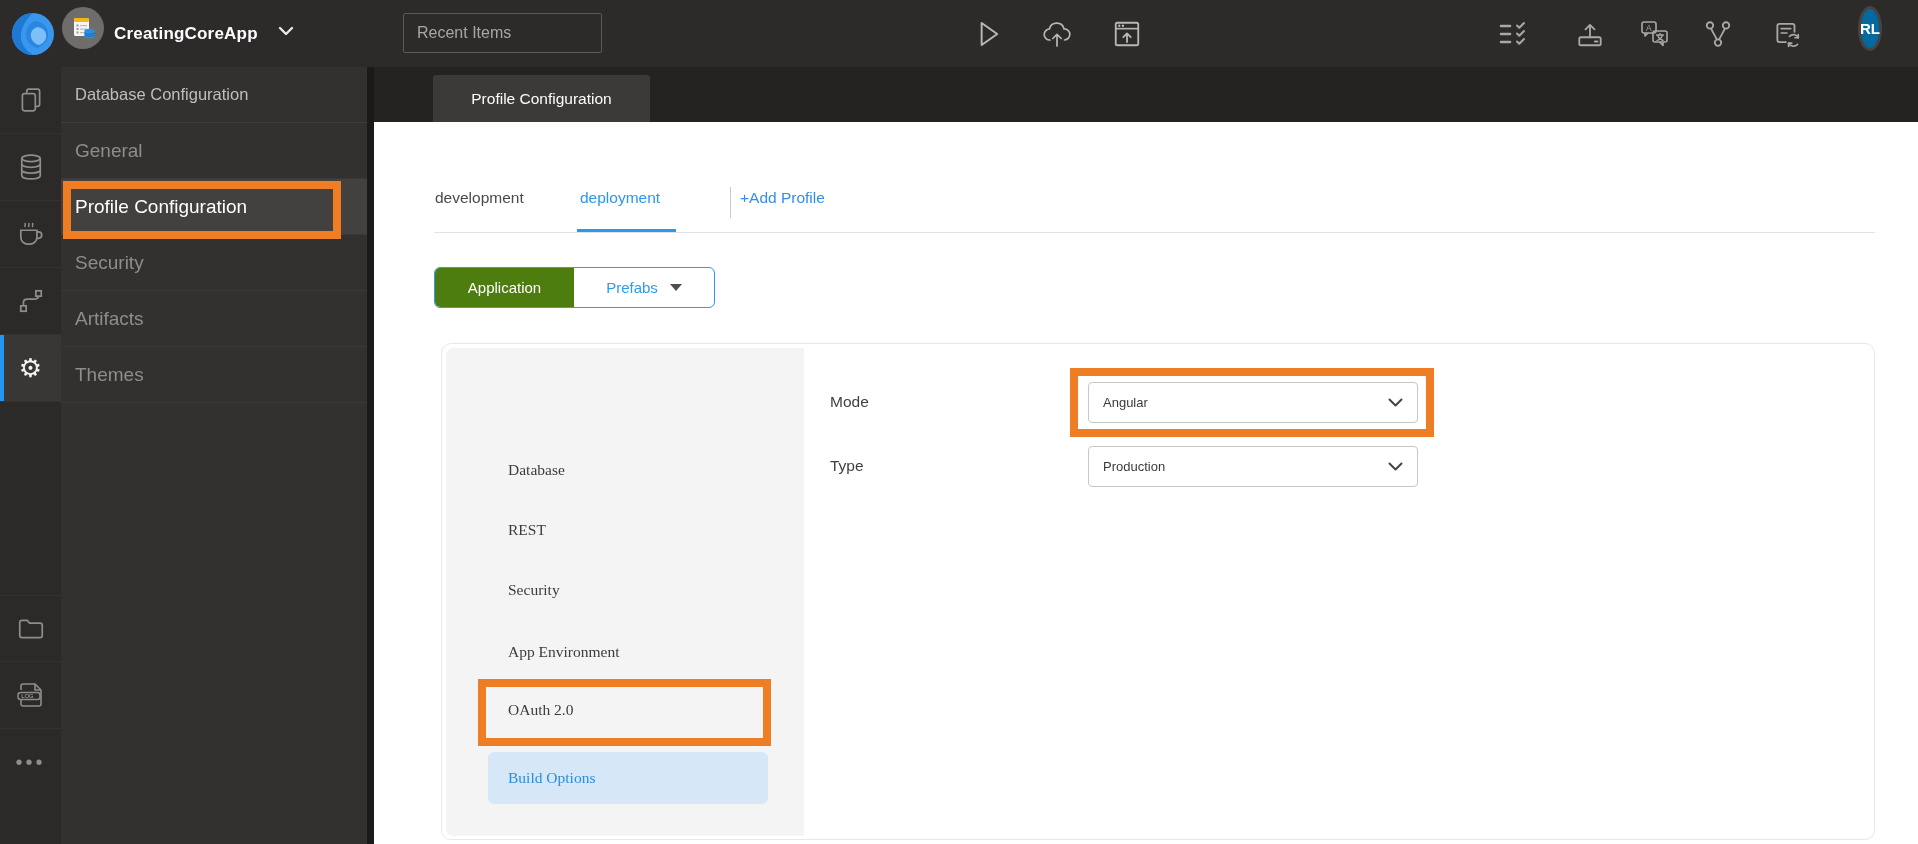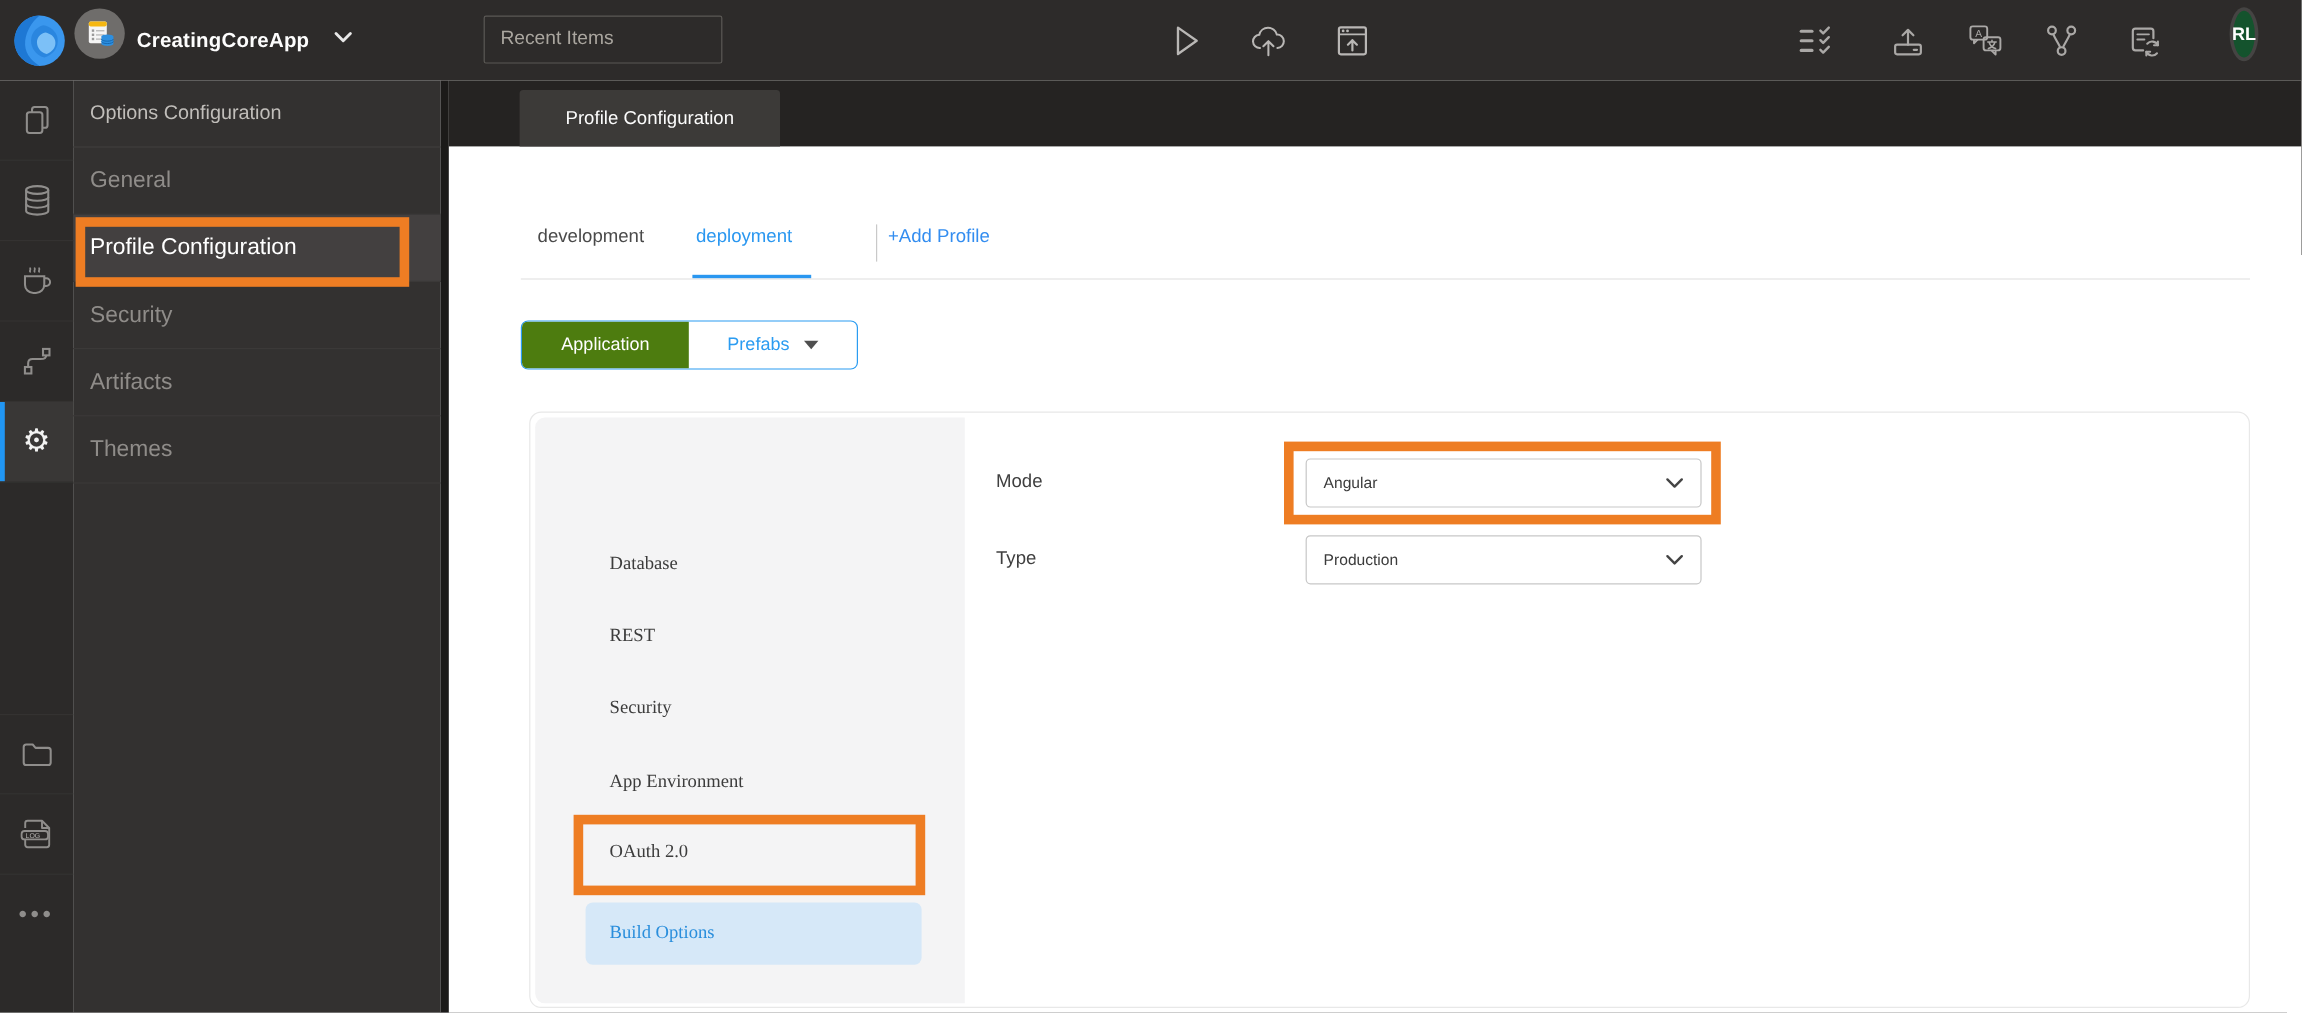--- a/index.html
+++ b/index.html
@@ -14,21 +14,21 @@
              background:#6f6d6b; display:flex; align-items:center; justify-content:center; }
   .appname { position:absolute; left:114px; top:0; height:67px; display:flex; align-items:center;
              color:#fdfdfd; font-size:17px; font-weight:bold; letter-spacing:.2px; }
   .switch-caret { position:absolute; left:278px; top:26px; }
   .recent { position:absolute; left:403px; top:13px; width:199px; height:40px; background:transparent;
             border:1px solid #5b5955; border-radius:2px; color:#aaa69f; font-size:16px; padding:0 13px;
             font-family:"Liberation Sans", sans-serif; outline:none; }
   .recent::placeholder { color:#aaa69f; opacity:1; }
   .tico { position:absolute; top:0; height:67px; width:44px; display:flex; align-items:center; justify-content:center; cursor:pointer; }
   .avatar { position:absolute; left:1861px; top:9px; width:18px; height:39px; border-radius:50%;
-            background:#14532d; color:#fff; font-size:15px; font-weight:bold;
+            background:#0369a1; color:#fff; font-size:15px; font-weight:bold;
             display:flex; align-items:center; justify-content:center; box-shadow:0 0 0 3px #454443; }
 
   
   .rail { position:absolute; left:0; top:67px; width:61px; height:777px; background:#2c2a29; z-index:20; }
   .rcell { position:relative; width:61px; height:67px; display:flex; align-items:center; justify-content:center;
            border-bottom:1px solid #343231; cursor:pointer; }
   .rcell.nb { border-bottom:none; }
   .rcell.active { background:#393736; }
   .rcell.active::before { content:""; position:absolute; left:0; top:0; width:4px; height:100%; background:#2196f3; }
   .gear-glyph { color:#f2f2f2; font-size:26px; line-height:1; font-family:"DejaVu Sans", sans-serif; }
@@ -258,36 +258,36 @@
           <text x="6.3" y="18.4" font-size="5.8" fill="#b5b3b1" font-family="Liberation Sans, sans-serif">LOG</text>
         </svg>
       </span>
     </div>
     <div class="rcell nb">
       <span class="dots">•••</span>
     </div>
   </div>
 
   <div class="sidepanel">
-    <div class="sp-header">Options Configuration</div>
+    <div class="sp-header">Database Configuration</div>
     <div class="sp-item">General</div>
     <div class="sp-item active">Profile Configuration</div>
     <div class="sp-item">Security</div>
     <div class="sp-item">Artifacts</div>
     <div class="sp-item">Themes</div>
   </div>
   <div class="vdivider"></div>
   <div class="vthumb"></div>
 
   <div class="main">
     <div class="darkband">
       <div class="pagetab">Profile Configuration</div>
     </div>
 
-    <div class="ptab" style="left:74px; color:#4a4a4a;">development</div>
+    <div class="ptab" style="left:61px; color:#4a4a4a;">development</div>
     <div class="ptab" style="left:206px; color:#2a97f0;">deployment</div>
     <div class="underline"></div>
     <div class="tabsep"></div>
     <div class="ptab" style="left:366px; color:#338df0;">+Add Profile</div>
     <div class="tabrule"></div>
 
     <div class="toggle">
       <div class="tg-app">Application</div>
       <div class="tg-pre">
         <span>Prefabs</span>

